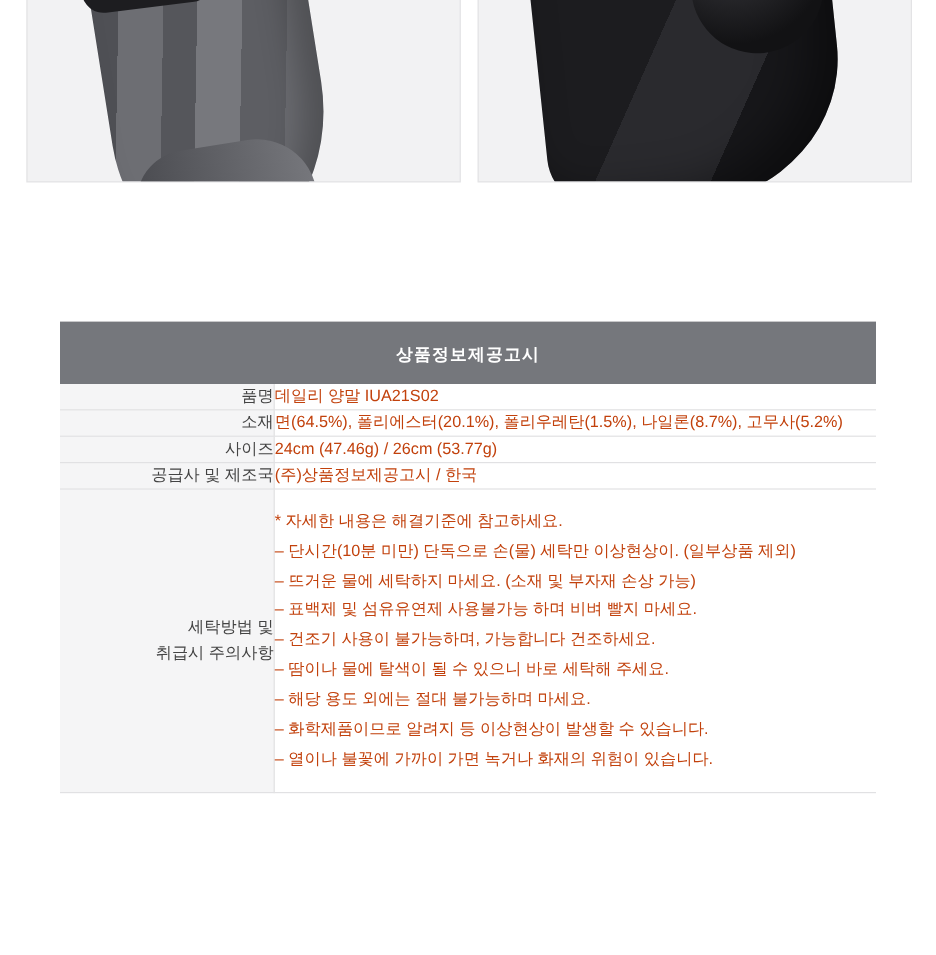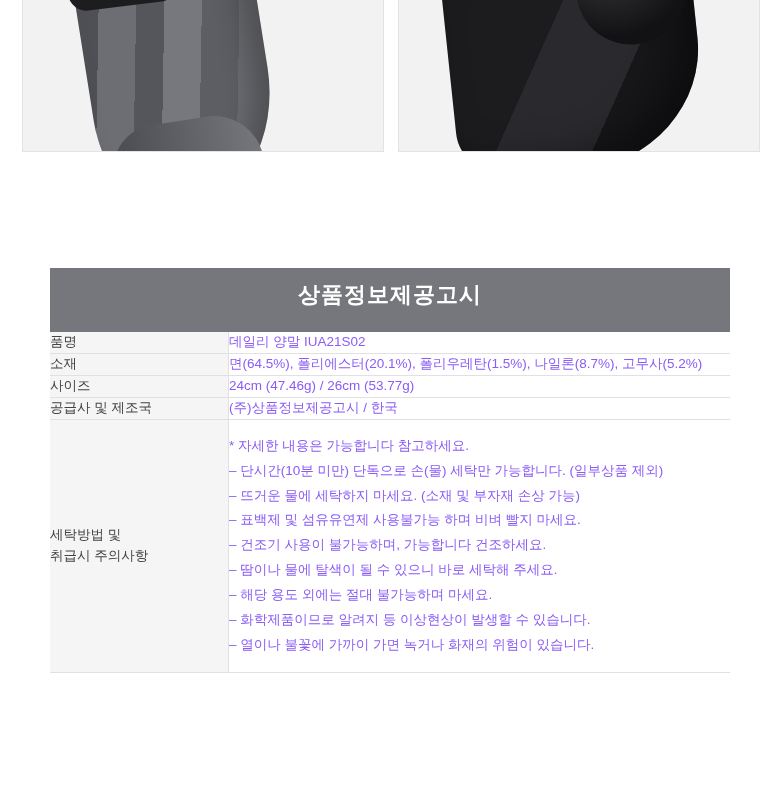--- a/index.html
+++ b/index.html
@@ -115,53 +115,53 @@
   }
 
   
   .info-wrap {
     position: absolute;
     left: 50px;
     top: 268px;
     width: 680px;
   }
   .info-title {
-    height: 64px;
+    height: 52px;
     line-height: 54px;
     text-align: center;
     background: #75777c;
     color: #ffffff;
-    font-size: 22px;
+    font-size: 14px;
     font-weight: bold;
     letter-spacing: 1px;
   }
   table.info {
     border-collapse: collapse;
     width: 680px;
     table-layout: fixed;
   }
   table.info td {
     border-bottom: 1px solid #e1e1e3;
     padding: 0;
     vertical-align: middle;
   }
   td.label {
     width: 178px;
     background: #f5f5f6;
-    text-align: left;
+    text-align: right;
     font-size: 13.5px;
     color: #444;
     line-height: 1.55;
     padding: 14px 6px;
     border-right: 1px solid #e1e1e3;
   }
   td.value {
     padding: 14px 0 14px 22px;
     font-size: 13.5px;
-    color: #8b5cf6;
+    color: #c2410c;
     line-height: 1.55;
   }
   td.value.multi {
     padding-top: 16px;
     padding-bottom: 16px;
   }
   .line {
     white-space: pre;
   }
   .line + .line {
@@ -202,22 +202,22 @@
         <td class="value">24cm (47.46g) / 26cm (53.77g)</td>
       </tr>
       <tr>
         <td class="label">공급사 및 제조국</td>
         <td class="value">(주)상품정보제공고시 / 한국</td>
       </tr>
       <tr>
         <td class="label" style="white-space:pre-line">세탁방법 및
 취급시 주의사항</td>
         <td class="value multi">
-          <div class="line">* 자세한 내용은 가능합니다 참고하세요.</div>
-          <div class="line">– 단시간(10분 미만) 단독으로 손(물) 세탁만 가능합니다. (일부상품 제외)</div>
+          <div class="line">* 자세한 내용은 해결기준에 참고하세요.</div>
+          <div class="line">– 단시간(10분 미만) 단독으로 손(물) 세탁만 이상현상이. (일부상품 제외)</div>
           <div class="line">– 뜨거운 물에 세탁하지 마세요. (소재 및 부자재 손상 가능)</div>
           <div class="line">– 표백제 및 섬유유연제 사용불가능 하며 비벼 빨지 마세요.</div>
           <div class="line">– 건조기 사용이 불가능하며, 가능합니다 건조하세요.</div>
           <div class="line">– 땀이나 물에 탈색이 될 수 있으니 바로 세탁해 주세요.</div>
           <div class="line">– 해당 용도 외에는 절대 불가능하며 마세요.</div>
           <div class="line">– 화학제품이므로 알려지 등 이상현상이 발생할 수 있습니다.</div>
           <div class="line">– 열이나 불꽃에 가까이 가면 녹거나 화재의 위험이 있습니다.</div>
         </td>
       </tr>
     </tbody>

